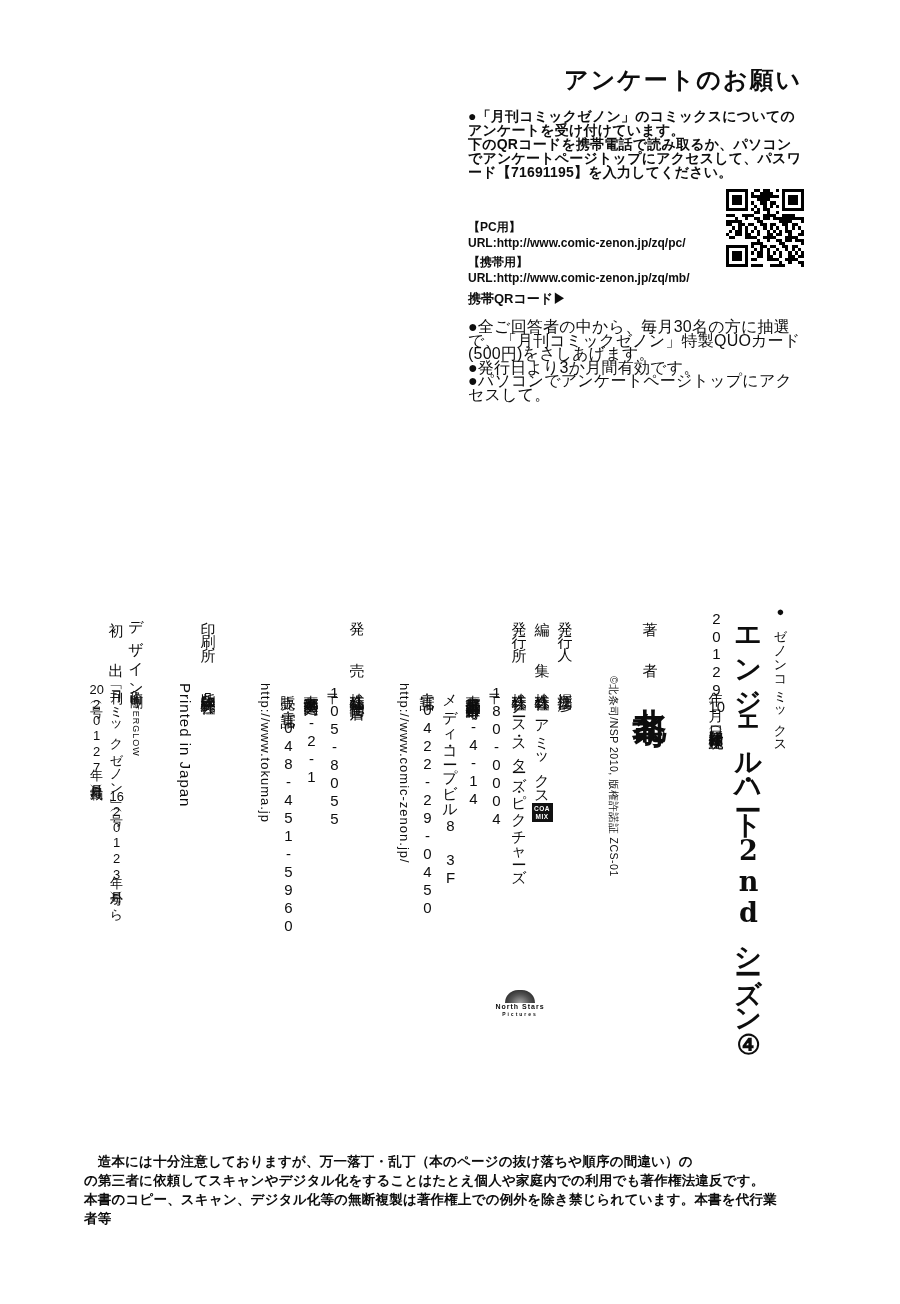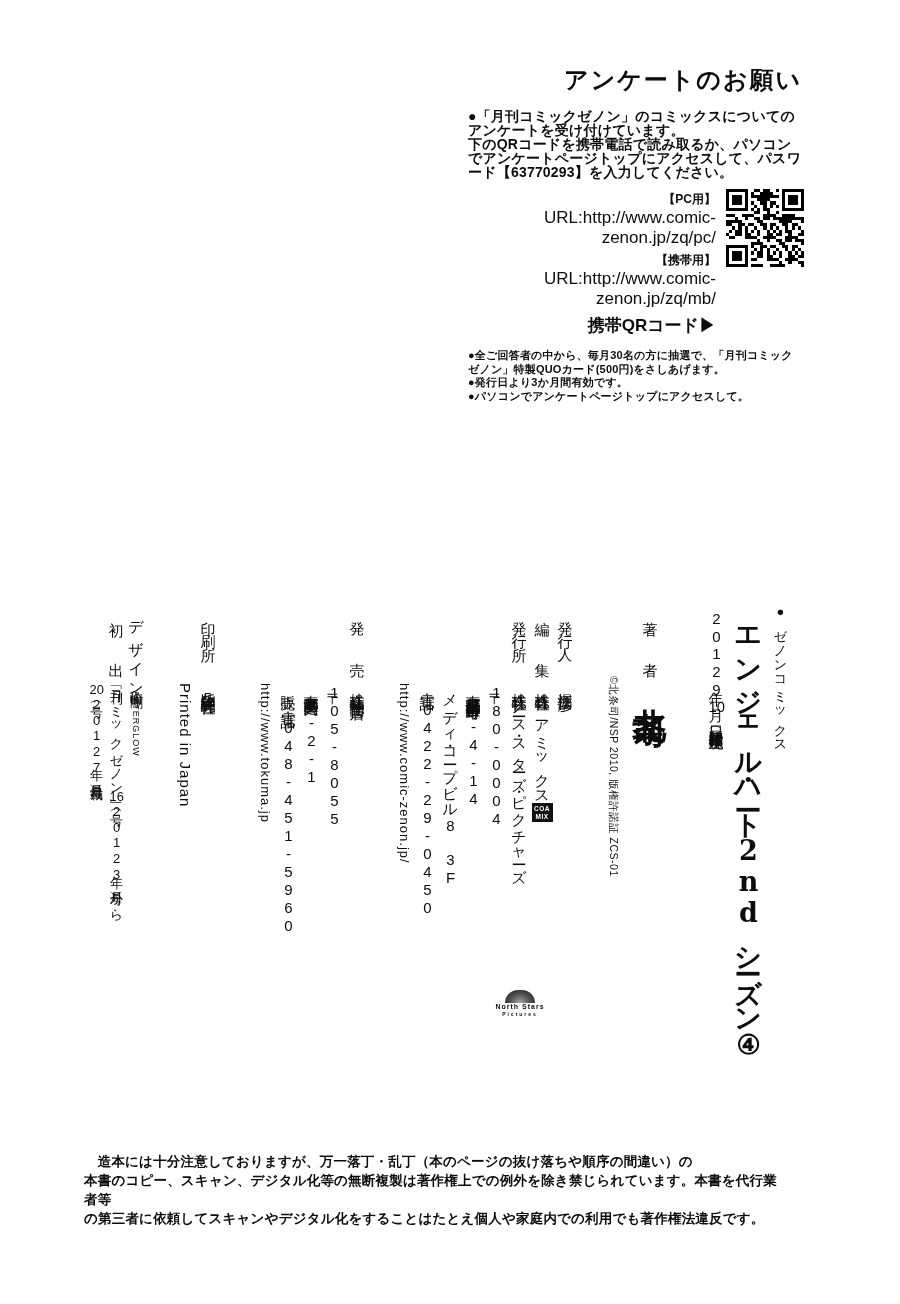--- a/index.html
+++ b/index.html
@@ -6,28 +6,28 @@
   html,body { background:#fff; }
   .page{ width:900px; height:1304px; background:#fff; color:#0d0d0d;
          font-family:"Liberation Sans", sans-serif; position:relative; overflow:hidden; }
 
   
   .survey{ position:absolute; top:64px; right:96px; width:336px; }
   .stitle{ font-family:"DejaVu Serif","Liberation Serif",serif; font-size:24px; font-weight:700;
            text-align:right; letter-spacing:2px; margin:0 2px 13px 0; }
   .sbody p{ font-size:14px; line-height:14px; font-weight:600; letter-spacing:.2px; }
   .urlrow{ display:flex; margin-top:8px; }
-  .urls{ flex:1; text-align:right; padding-right:10px; }
+  .urls{ flex:1; padding-right:10px;margin-top:28px; }
   .ulabel{ font-size:12px; font-weight:700; margin-top:4px; }
-  .uurl{ font-size:17px; font-weight:400; }
-  .qcap{ font-size:17px; font-weight:700; margin-top:5px; }
+  .uurl{ font-size:12px; font-weight:700; }
+  .qcap{ font-size:13px; font-weight:700; margin-top:5px; }
   .qr{ width:78px; height:78px; margin-top:2px; }
   .qr svg{ width:78px; height:78px; display:block; }
   .notes{ margin-top:12px; }
-  .notes p{ font-size:11px; line-height:13.6px; font-weight:700; letter-spacing:.2px; }
+  .notes p{ font-size:16px; line-height:13.6px; font-weight:400; letter-spacing:.2px; }
 
   
   .vsec{ position:absolute; top:598px; right:108px; height:432px;
          writing-mode:vertical-rl; -webkit-writing-mode:vertical-rl; text-orientation:mixed; }
   .vgroup{ height:432px; }
   .vcol{ width:23px; height:432px; font-size:15px; line-height:23px; letter-spacing:1px;
          padding-top:12px; white-space:nowrap; }
   .ind{ padding-top:85px; }
   .vu{ text-orientation:upright; }
   .vs{ text-orientation:sideways; }
@@ -71,21 +71,21 @@
 </style>
 </head>
 <body>
 
 <div class="page">
 
   <section class="survey">
     <h1 class="stitle">アンケートのお願い</h1>
     <div class="sbody">
       <p>●「月刊コミックゼノン」のコミックスについてのアンケートを受け付けています。</p>
-      <p>下のQRコードを携帯電話で読み取るか、パソコンでアンケートページトップにアクセスして、パスワード【63770293】を入力してください。</p>
+      <p>下のQRコードを携帯電話で読み取るか、パソコンでアンケートページトップにアクセスして、パスワード【71691195】を入力してください。</p>
     </div>
     <div class="urlrow">
       <div class="urls">
         <div class="ulabel">【PC用】</div>
         <div class="uurl">URL:http://www.comic-zenon.jp/zq/pc/</div>
         <div class="ulabel">【携帯用】</div>
         <div class="uurl">URL:http://www.comic-zenon.jp/zq/mb/</div>
         <div class="qcap">携帯QRコード▶</div>
       </div>
       <div class="qr">
@@ -372,17 +372,17 @@
 
     <div class="vgroup g6">
       <div class="vcol"><span class="vlabel ls4 lab">デザイン</span><span>山崎 剛 </span><span class="studio">AFTERGLOW</span></div>
       <div class="vcol"><span class="vlabel ls2 lab">初出</span><span><span>「月刊コミックゼノン」</span><span class="tcy">16</span><span>号（</span><span class="vu">2012</span><span>年</span><span class="vu">3</span><span>月号）から</span></span></div>
       <div class="vcol ind"><span class="tcy">20</span><span>号（</span><span class="vu">2012</span><span>年</span><span class="vu">7</span><span>月号）掲載</span></div>
     </div>
   </section>
 
   <footer class="legal">
     <p>　造本には十分注意しておりますが、万一落丁・乱丁（本のページの抜け落ちや順序の間違い）の</p>
+    <p>の第三者に依頼してスキャンやデジタル化をすることはたとえ個人や家庭内での利用でも著作権法違反です。</p>
     <p>本書のコピー、スキャン、デジタル化等の無断複製は著作権上での例外を除き禁じられています。本書を代行業者等</p>
-    <p>の第三者に依頼してスキャンやデジタル化をすることはたとえ個人や家庭内での利用でも著作権法違反です。</p>
   </footer>
 
 </div>
 
 </body></html>

